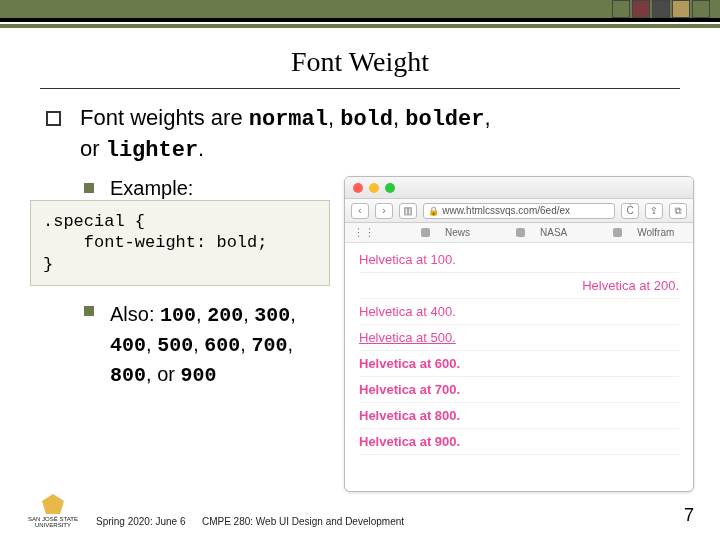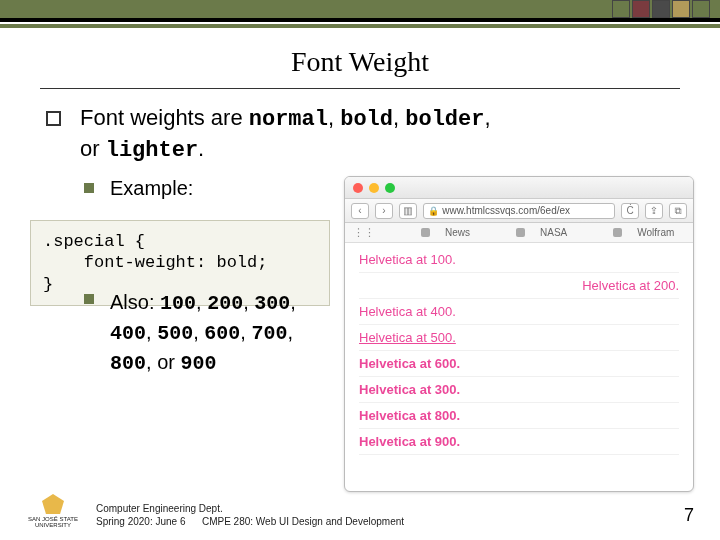--- a/index.html
+++ b/index.html
@@ -24,27 +24,27 @@
   .title-rule { border-top: 1px solid #333; margin-top: 4px; }
 
   .body { position: absolute; top: 104px; left: 40px; width: 650px; }
   .lvl1 { position: relative; padding-left: 40px; font-size: 22px; line-height: 1.3; }
   .lvl1::before { content: ""; position: absolute; left: 6px; top: 7px; width: 11px; height: 11px; border: 2px solid #333; background: #fff; }
   .lvl2 { position: relative; padding-left: 70px; font-size: 20px; margin-top: 12px; }
   .lvl2::before { content: ""; position: absolute; left: 44px; top: 6px; width: 10px; height: 10px; background: #6b7a4a; }
   .mono { font-family: "Courier New", monospace; font-weight: bold; }
 
   .codebox {
-    position: absolute; top: 220px; left: 30px; width: 300px;
+    position: absolute; top: 200px; left: 30px; width: 300px;
     background: #f4f4ec; border: 1px solid #c9c9b5; padding: 10px 12px;
     font-family: "Courier New", monospace; font-size: 17px; line-height: 1.25;
     white-space: pre;
   }
 
-  .also { position: absolute; top: 288px; left: 40px; width: 300px; }
+  .also { position: absolute; top: 300px; left: 40px; width: 300px; }
   .also .lvl2 { margin-top: 0; line-height: 1.45; }
 
   
   .browser { position: absolute; top: 176px; left: 344px; width: 350px; height: 316px;
     border: 1px solid #bbb; border-radius: 6px; background: #fff; font-size: 10px; color: #333;
     box-shadow: 0 1px 3px rgba(0,0,0,0.15); overflow: hidden; }
   .bw-title { height: 22px; background: linear-gradient(#f7f7f7,#e6e6e6); border-bottom: 1px solid #ccc;
     display: flex; align-items: center; padding: 0 8px; gap: 6px; }
   .dot { width: 10px; height: 10px; border-radius: 50%; }
   .dot.r { background: #ff5f57; } .dot.y { background: #febc2e; } .dot.g { background: #28c840; }
@@ -157,33 +157,32 @@
         <span>IDXP</span>
       </span>
     <span style="margin-left:auto;color:#888;">»</span>
   </div>
   <div class="bw-content" id="bw-content">
       <div class="hrow w100">Helvetica at 100.</div>
       <div class="hrow w200">Helvetica at 200.</div>
       <div class="hrow w400">Helvetica at 400.</div>
       <div class="hrow w500">Helvetica at 500.</div>
       <div class="hrow w600">Helvetica at 600.</div>
-      <div class="hrow w700">Helvetica at 300.</div>
+      <div class="hrow w700">Helvetica at 700.</div>
       <div class="hrow w800">Helvetica at 800.</div>
       <div class="hrow w900">Helvetica at 900.</div>
     </div>
 </div>
 
 <div class="footer">
   <div class="logo">
     <div class="logo-mark"></div>
     <div style="white-space:pre;">SAN JOSÉ STATE
 UNIVERSITY</div>
   </div>
   <div class="ftext">
-    <div>Computer Engineering Dept.</div>
     <div>Spring 2020: June 6</div>
   </div>
   <div class="fcenter">
     <div>CMPE 280: Web UI Design and Development</div>
   </div>
 </div>
 <div class="pagenum">7</div>
 
 </body></html>

